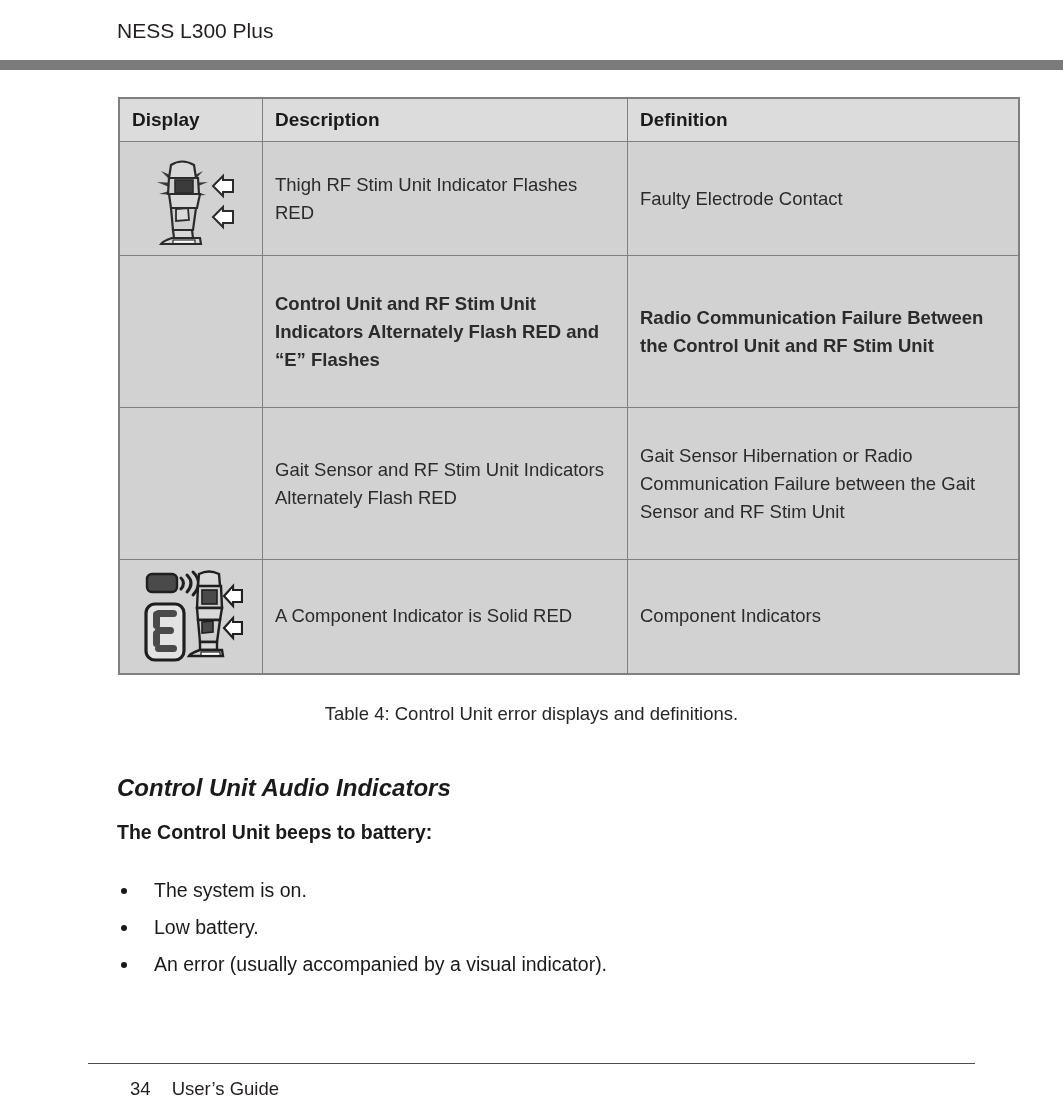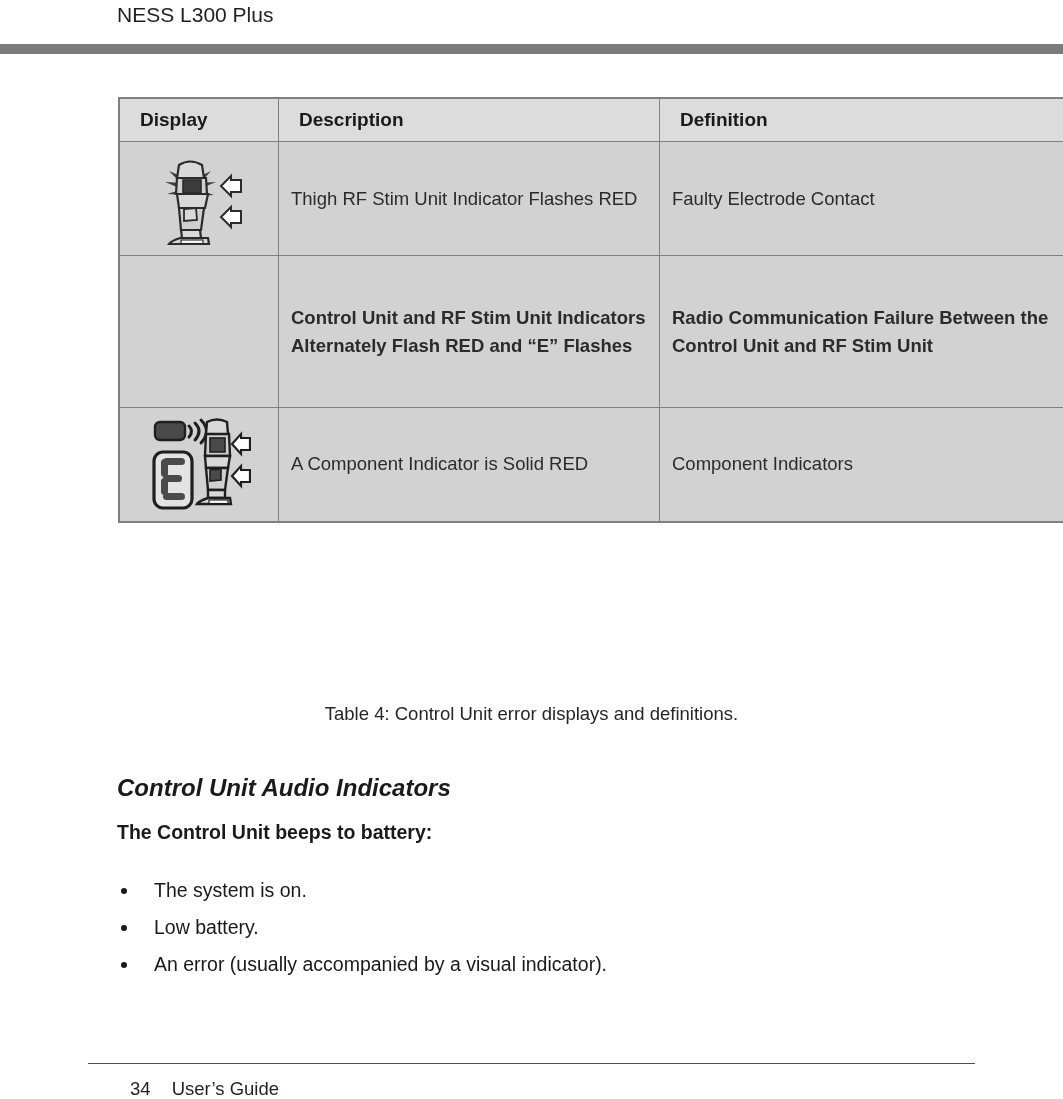--- a/index.html
+++ b/index.html
@@ -13,21 +13,21 @@
     position: relative;
     font-family: "Liberation Sans", sans-serif;
     color: #1a1a1a;
     overflow: hidden;
   }
 
   
   .page-header {
     position: absolute;
     left: 0;
-    top: 0;
+    top: 16px;
     width: 1063px;
     height: 54px;
   }
   .page-header-title {
     position: absolute;
     left: 117px;
     top: 0px;
     font-size: 21px;
     line-height: 30px;
     color: #231f20;
@@ -61,21 +61,21 @@
     vertical-align: middle;
     padding: 0;
   }
   table.err-table thead th {
     background: #dcdcdc;
     text-align: left;
     font-size: 19px;
     font-weight: bold;
     color: #1a1a1a;
     height: 42px;
-    padding: 0 20px;
+    padding: 0 12px;
   }
   table.err-table tbody td {
     background: #d2d2d2;
     font-size: 18.5px;
     line-height: 28px;
     color: #2b2b2b;
     padding: 10px 12px;
   }
   td.col-display {
     width: 118px;
@@ -242,20 +242,29 @@
       <tr class="row-h2">
         <td class="col-display"></td>
         <td class="col-desc">
           <span class="cell-text">Control Unit and RF Stim Unit Indicators Alternately Flash RED and “E” Flashes</span>
         </td>
         <td class="col-def">
           <span class="cell-text">Radio Communication Failure Between the Control Unit and RF Stim Unit</span>
         </td>
       </tr>
 
+      <tr class="row-h3">
+        <td class="col-display"></td>
+        <td class="col-desc">
+          <span class="cell-text">Gait Sensor and RF Stim Unit Indicators Alternately Flash RED</span>
+        </td>
+        <td class="col-def">
+          <span class="cell-text">Gait Sensor Hibernation or Radio Communication Failure between the Gait Sensor and RF Stim Unit</span>
+        </td>
+      </tr>
 
       <tr class="row-h4">
         <td class="col-display">
           <svg class="icon-box" width="104" height="104" viewBox="0 0 104 104">
 
             <rect x="8" y="10" width="30" height="18" rx="5" fill="#4a4a4a" stroke="#1f1f1f" stroke-width="2.4"></rect>
 
             <g fill="none" stroke="#1f1f1f" stroke-width="3" stroke-linecap="round">
               <path d="M42,14 q5,5 0,11"></path>
               <path d="M48,11 q8,8 0,17"></path>

